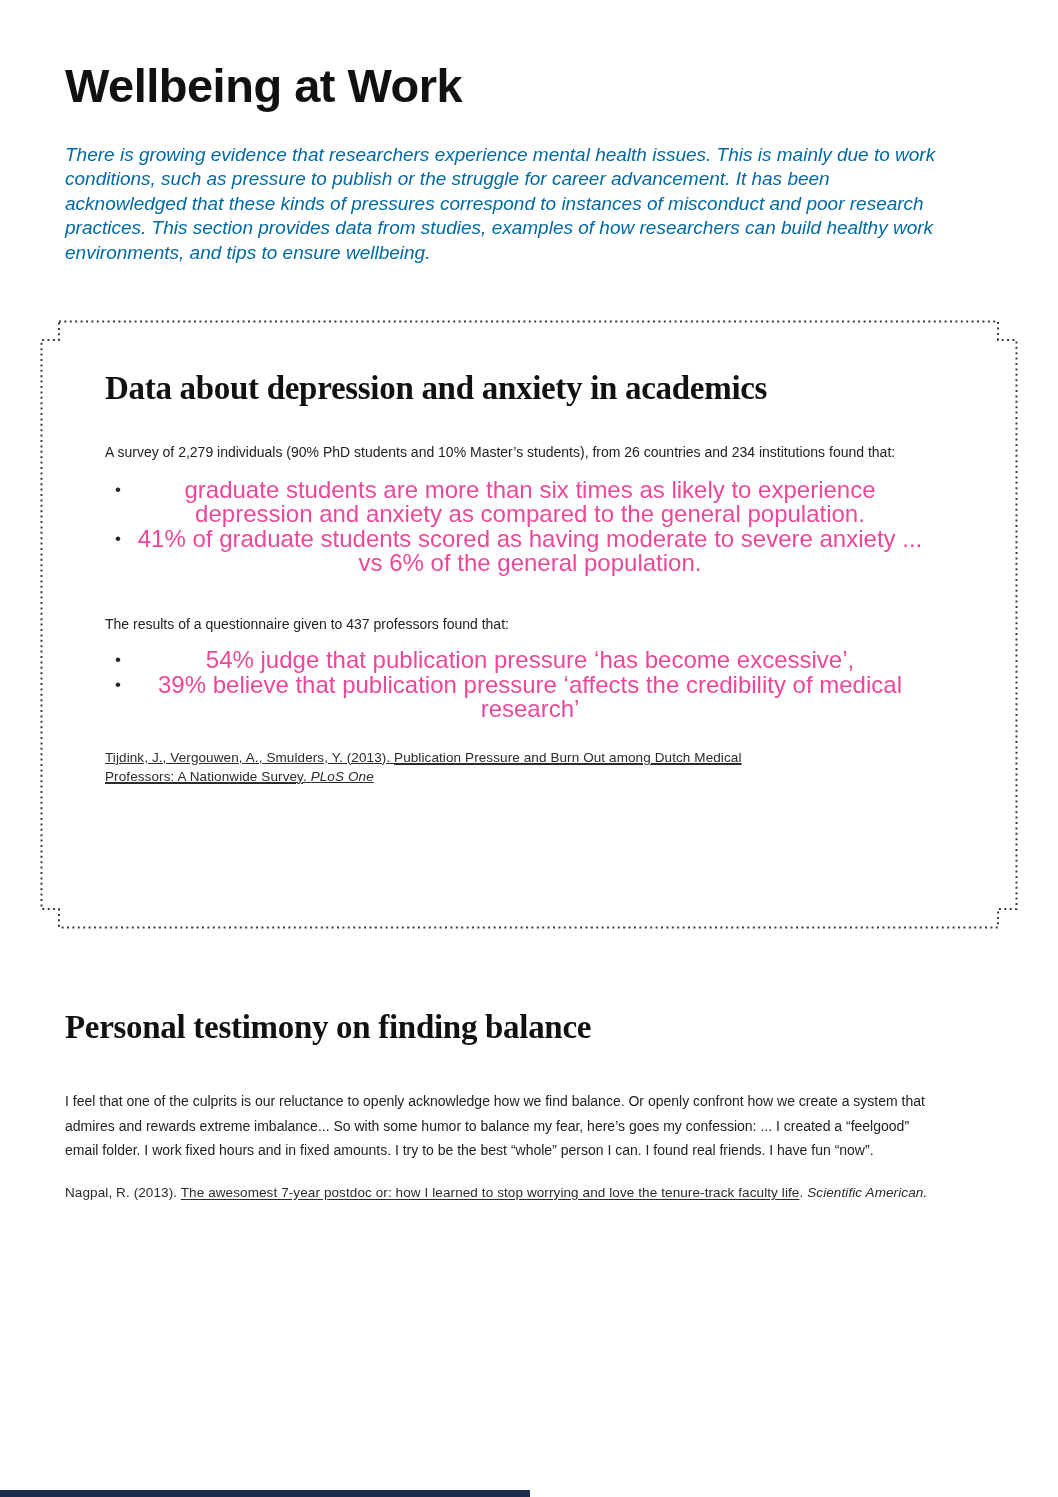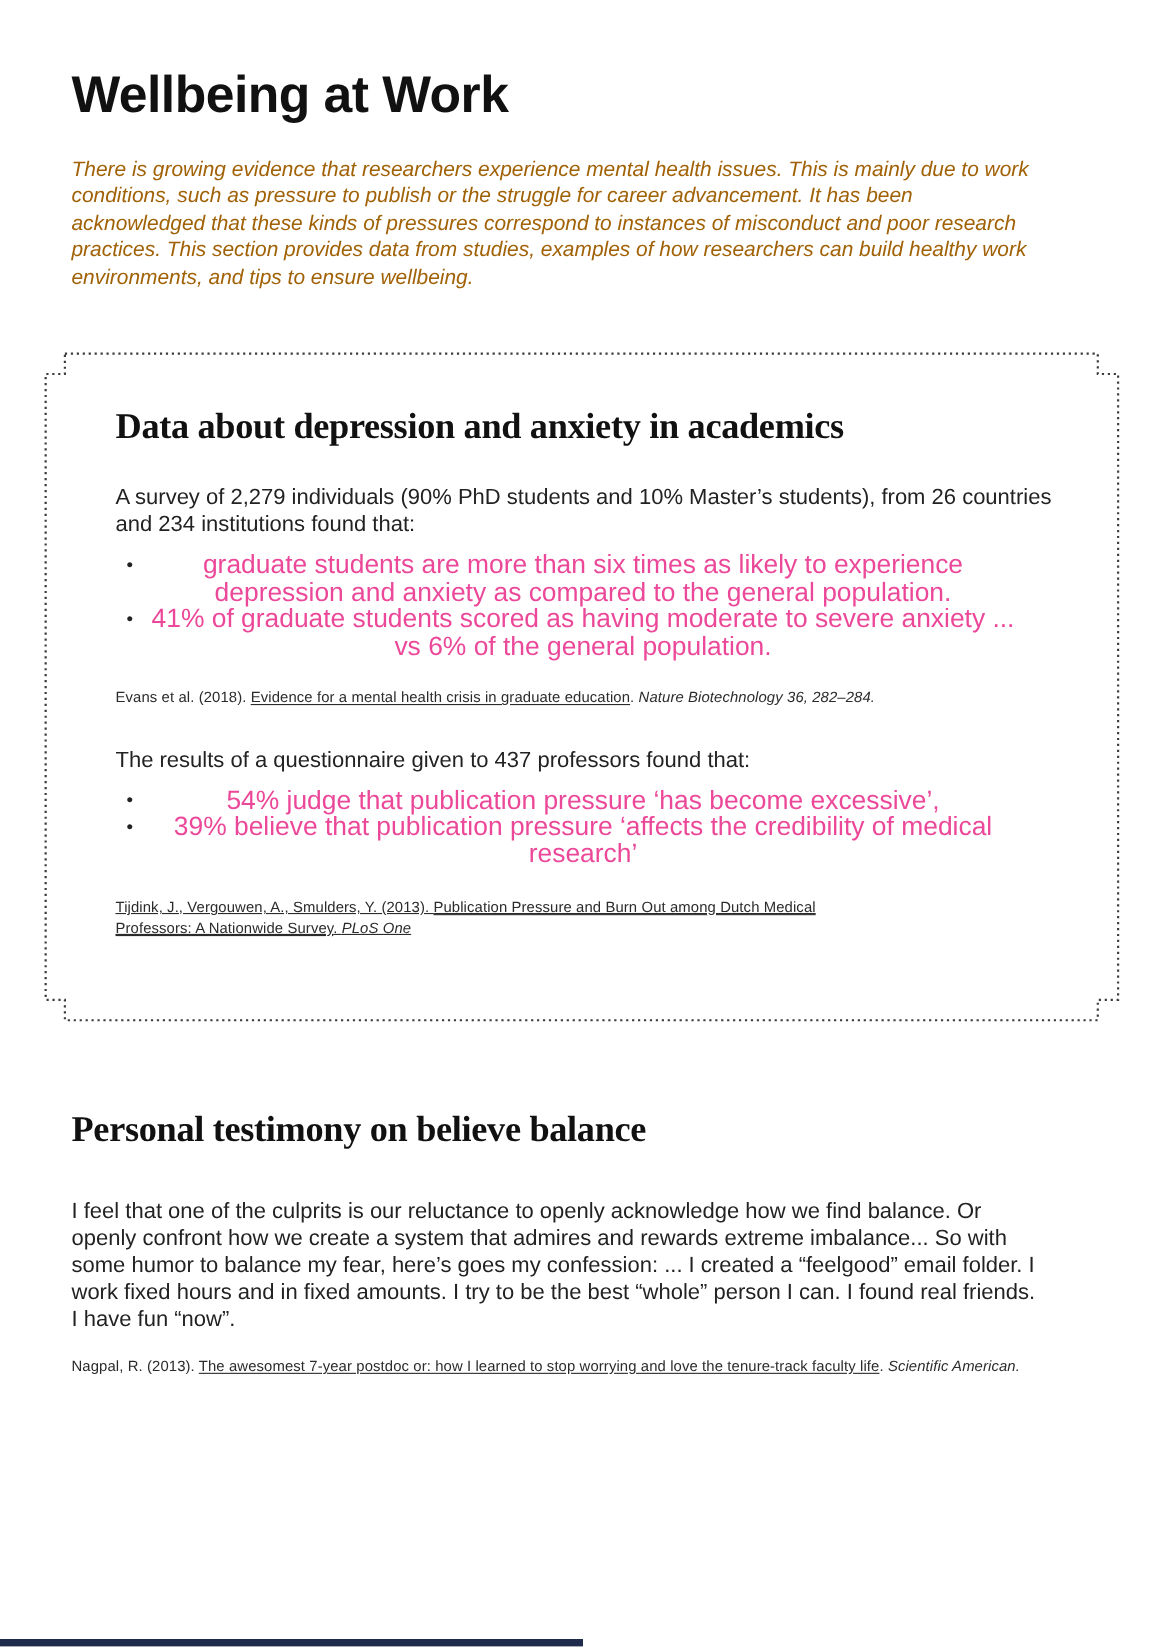--- a/index.html
+++ b/index.html
@@ -32,21 +32,21 @@
     letter-spacing:-0.3px;
     color:#111;
   }
   
   .intro {
     margin:30px 65px 0;
     width:885px;
     font-size:19px;
     line-height:24.5px;
     font-style:italic;
-    color:#a16207;
+    color:#0369a1;
   }
   
   .data-box {
     position:relative;
     margin:55px 0 0 40px;
     width:978px;
     height:629px;
     padding:50px 60px 0 65px;
   }
   .data-box .border-svg {
@@ -58,21 +58,21 @@
   }
   .box-heading {
     font-family:"Liberation Serif", serif;
     font-weight:700;
     font-size:33px;
     line-height:1.15;
     letter-spacing:-0.3px;
     color:#111;
   }
   .body-text {
-    font-size:20px;
+    font-size:14px;
     line-height:24.5px;
     color:#222;
   }
   .survey-intro { margin-top:32px; width:853px; }
   .q-intro     { margin-top:36px; width:853px; }
   ul.bullets {
     list-style:none;
     margin-top:13px;
     padding-left:30px;
     width:820px;
@@ -141,33 +141,32 @@
 
     <h2 class="box-heading">Data about depression and anxiety in academics</h2>
 
     <p class="body-text survey-intro">A survey of 2,279 individuals (90% PhD students and 10% Master’s students), from 26 countries and 234 institutions found that:</p>
 
     <ul class="bullets">
       <li>graduate students are more than six times as likely to experience depression and anxiety as compared to the general population.</li>
       <li>41% of graduate students scored as having moderate to severe anxiety ... vs 6% of the general population.</li>
     </ul>
 
-    <p class="citation cite-1"><span>Evans et al. (2018). </span><span class="cite-link">Evidence for a mental health crisis in graduate education</span><span>. </span><span class="cite-src">Nature Biotechnology 36, 282–284.</span></p>
 
     <p class="body-text q-intro">The results of a questionnaire given to 437 professors found that:</p>
 
     <ul class="bullets" style="margin-top:12px;">
       <li>54% judge that publication pressure ‘has become excessive’,</li>
       <li>39% believe that publication pressure ‘affects the credibility of medical research’</li>
     </ul>
 
     <p class="citation cite-2"><span>Tijdink, J., Vergouwen, A., Smulders, Y. (2013). </span><span class="cite-link">Publication Pressure and Burn Out among Dutch Medical Professors: A Nationwide Survey</span><span>. </span><span class="cite-src">PLoS One</span></p>
   </section>
 
-  <h2 class="h2 testimony-heading">Personal testimony on believe balance</h2>
+  <h2 class="h2 testimony-heading">Personal testimony on finding balance</h2>
 
   <p class="body-text testimony-body">I feel that one of the culprits is our reluctance to openly acknowledge how we find balance. Or openly confront how we create a system that admires and rewards extreme imbalance... So with some humor to balance my fear, here’s goes my confession: ... I created a “feelgood” email folder. I work fixed hours and in fixed amounts. I try to be the best “whole” person I can. I found real friends. I have fun “now”.</p>
 
   <p class="citation cite-3"><span>Nagpal, R. (2013). </span><span class="cite-link">The awesomest 7-year postdoc or: how I learned to stop worrying and love the tenure-track faculty life</span><span>. </span><span class="cite-src">Scientific American.</span></p>
 
   <div class="footer-bar" style="background: rgb(31, 43, 77);"></div>
 
 </div>
 
 </body></html>

